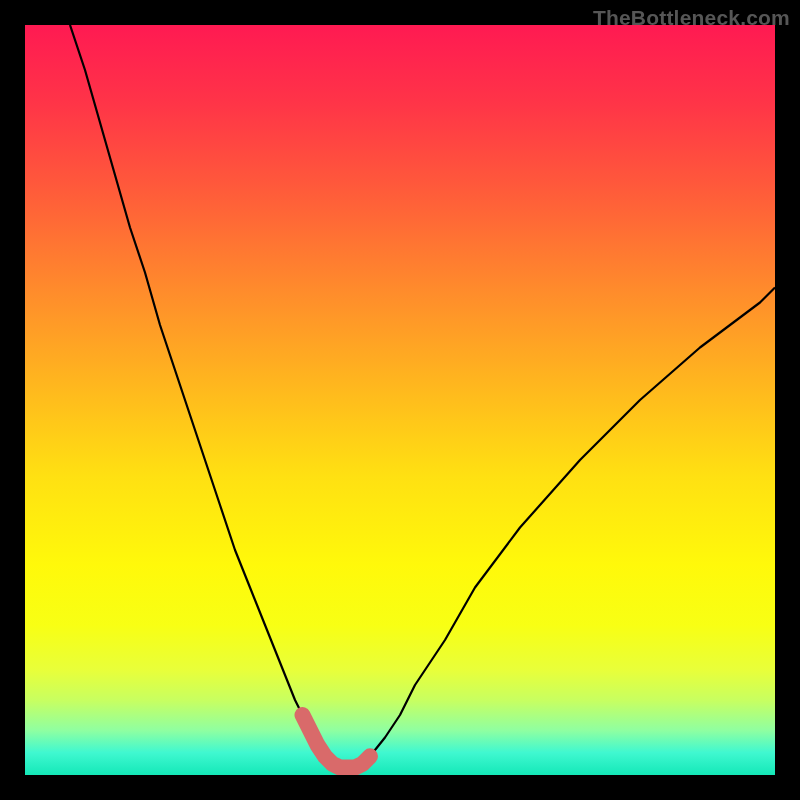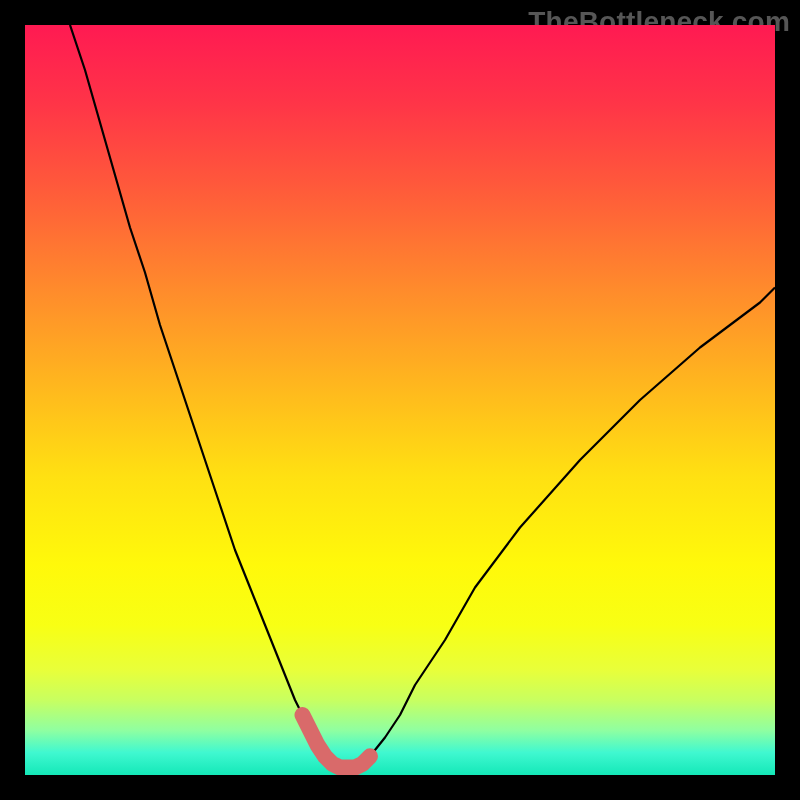--- a/index.html
+++ b/index.html
@@ -36,21 +36,21 @@
       #90ffa0 94%,
       #40f8d0 97%,
       #14e8b8 100%
     );
   }
   .watermark {
     position: absolute;
     top: 6px;
     right: 10px;
     font-family: Arial, Helvetica, sans-serif;
-    font-size: 28px;
+    font-size: 21px;
     font-weight: 600;
     color: #565656;
     letter-spacing: 0.2px;
     user-select: none;
   }
   svg.curve {
     position: absolute;
     left: 0;
     top: 0;
     width: 750px;

